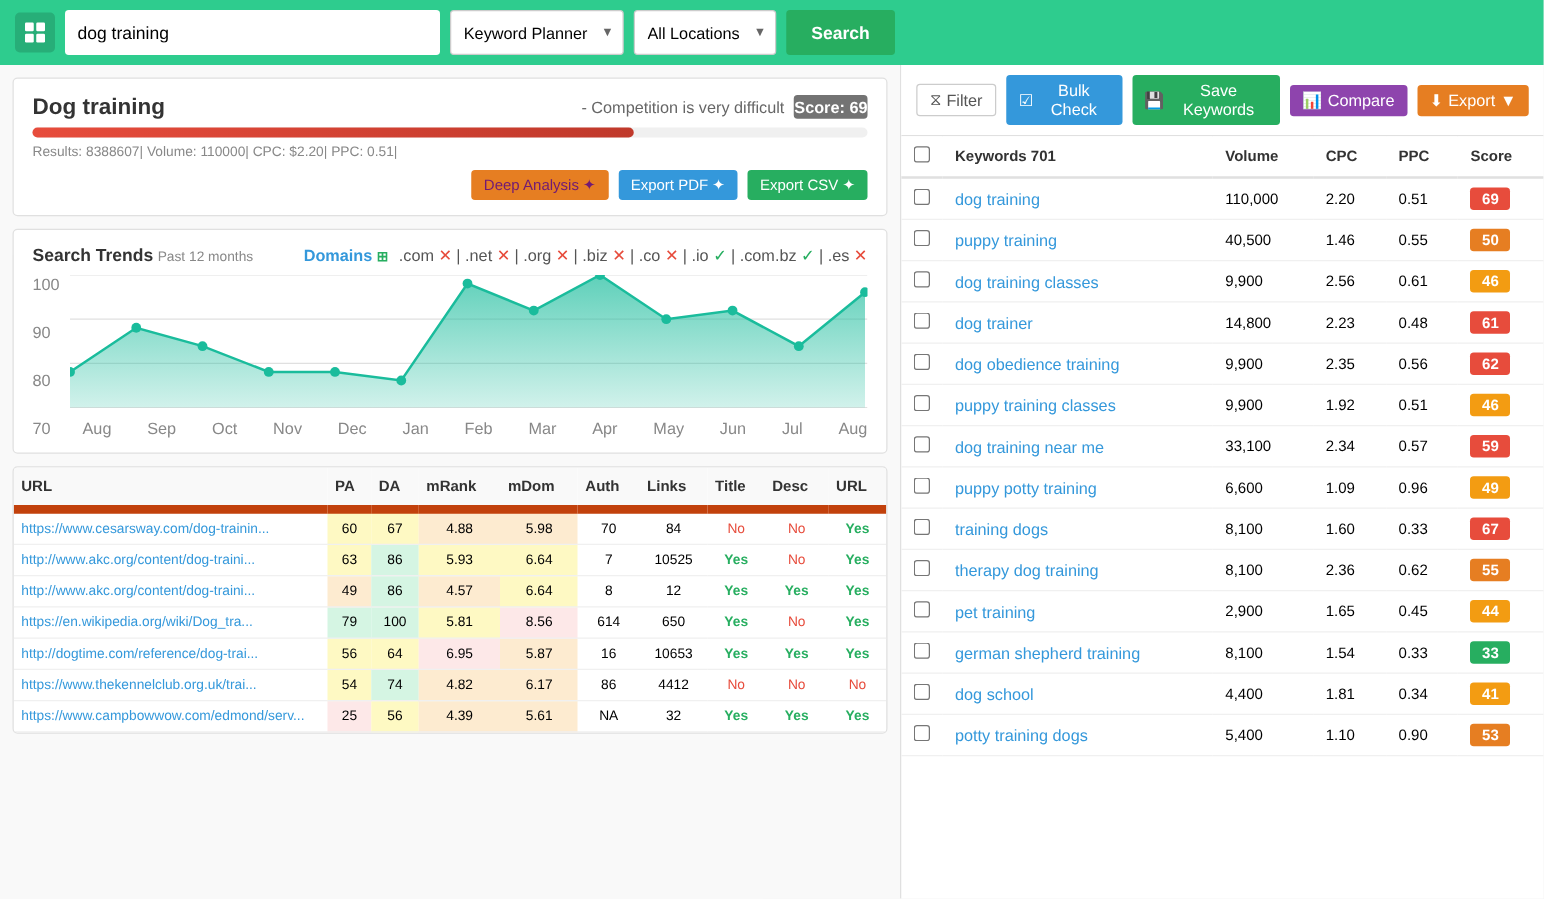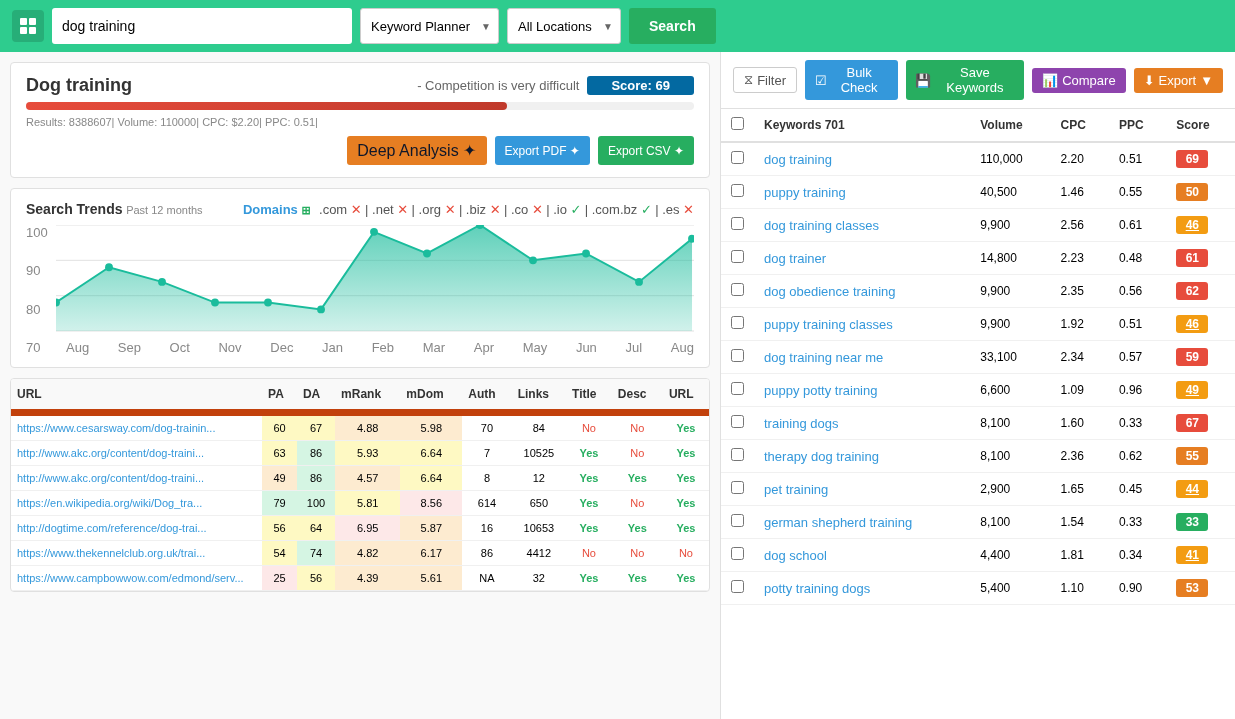--- a/index.html
+++ b/index.html
@@ -18,26 +18,26 @@
     .main { display: flex; flex: 1; overflow: hidden; }
 
     
     .left-panel { width: 720px; flex-shrink: 0; overflow-y: auto; padding: 10px; background: #f9f9f9; }
 
     
     .score-card { background: white; border: 1px solid #e0e0e0; border-radius: 4px; padding: 12px 15px; margin-bottom: 10px; }
     .score-header { display: flex; align-items: center; justify-content: space-between; margin-bottom: 6px; }
     .score-title { font-size: 18px; font-weight: bold; color: #333; }
     .score-right { display: flex; align-items: center; gap: 8px; font-size: 12px; color: #666; }
-    .score-badge { background: #0369a1; color: white; padding: 2px 24px; border-radius: 3px; font-weight: bold; font-size: 13px; }
+    .score-badge { background: #737373; color: white; padding: 2px 0; border-radius: 3px; font-weight: bold; font-size: 13px; }
     .competition-bar { width: 100%; height: 8px; background: #f0f0f0; border-radius: 4px; margin-bottom: 6px; position: relative; }
     .competition-fill { height: 100%; background: linear-gradient(to right, #e74c3c, #c0392b); border-radius: 4px; width: 72%; }
     .score-meta { font-size: 11px; color: #888; margin-bottom: 8px; }
     .score-actions { display: flex; gap: 8px; justify-content: flex-end; }
-    .btn-deep { background: #e67e22; color: #0f172a; border: none; border-radius: 3px; padding: 5px 10px; font-size: 16px; cursor: pointer; }
+    .btn-deep { background: #e67e22; color: #701a75; border: none; border-radius: 3px; padding: 5px 10px; font-size: 12px; cursor: pointer; }
     .btn-export-pdf { background: #3498db; color: white; border: none; border-radius: 3px; padding: 5px 10px; font-size: 12px; cursor: pointer; }
     .btn-export-csv { background: #27ae60; color: white; border: none; border-radius: 3px; padding: 5px 10px; font-size: 12px; cursor: pointer; }
 
     
     .trends-card { background: white; border: 1px solid #e0e0e0; border-radius: 4px; padding: 12px 15px; margin-bottom: 10px; }
     .trends-header { display: flex; align-items: center; justify-content: space-between; margin-bottom: 8px; }
     .trends-title { font-weight: bold; color: #333; font-size: 14px; }
     .trends-subtitle { font-size: 11px; color: #888; font-weight: normal; }
     .domains-section { font-size: 12px; color: #555; }
     .domains-label { font-weight: bold; color: #3498db; margin-right: 5px; }
@@ -69,21 +69,21 @@
     .btn-compare { background: #8e44ad; color: white; border: none; border-radius: 3px; padding: 5px 10px; font-size: 12px; cursor: pointer; display: flex; align-items: center; gap: 4px; }
     .btn-export { background: #e67e22; color: white; border: none; border-radius: 3px; padding: 5px 10px; font-size: 12px; cursor: pointer; display: flex; align-items: center; gap: 4px; }
 
     .kw-table { width: 100%; border-collapse: collapse; }
     .kw-table th { padding: 8px 10px; text-align: left; font-weight: bold; color: #333; border-bottom: 2px solid #e0e0e0; font-size: 12px; position: sticky; top: 0; background: white; z-index: 1; }
     .kw-table td { padding: 7px 10px; border-bottom: 1px solid #f0f0f0; font-size: 12px; }
     .kw-link { color: #3498db; cursor: pointer; }
     .score-cell { color: white; padding: 2px 8px; border-radius: 3px; font-weight: bold; text-align: center; display: inline-block; min-width: 32px; font-size: 12px; }
     .score-red { background: #e74c3c; }
     .score-orange { background: #e67e22; }
-    .score-yellow { background: #f39c12; text-decoration: underline; }
+    .score-yellow { background: #f39c12; }
     .score-green { background: #27ae60; }
     .th-check { width: 24px; }
   </style>
 </head>
 <body>
 
 <div class="header">
   <div class="header-logo">
     <svg width="20" height="20" viewBox="0 0 20 20">
         <rect x="2" y="2" width="7" height="7" fill="white" rx="1"></rect>

